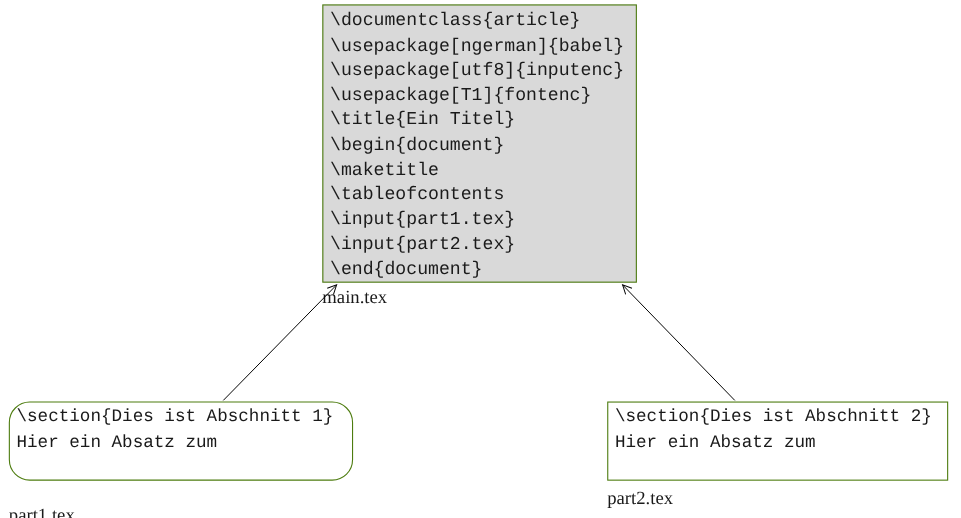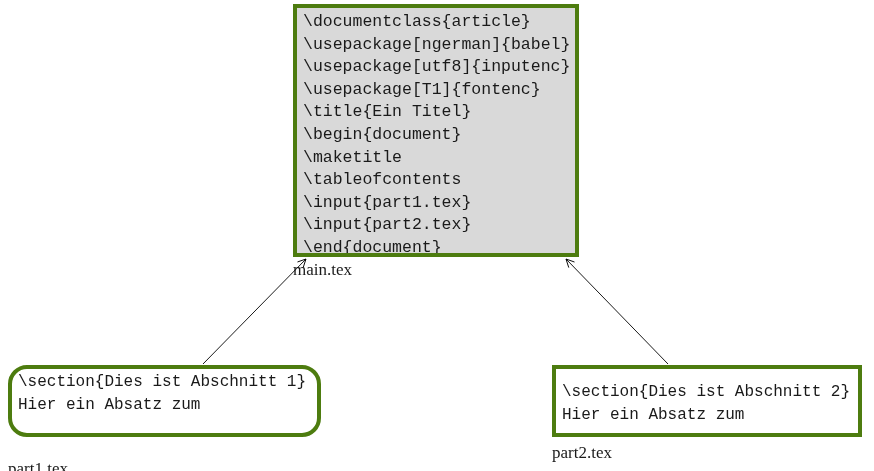--- a/index.html
+++ b/index.html
@@ -10,21 +10,21 @@
   #canvas {
     position: relative;
     width: 874px;
     height: 471px;
     background: #ffffff;
     overflow: hidden;
   }
   .code-box {
     position: absolute;
     box-sizing: border-box;
-    border: 4px solid #4d7c0f;
+    border: 1px solid #4d7c0f;
     font-family: "Liberation Mono", "DejaVu Sans Mono", monospace;
     color: #1a1a1a;
     white-space: pre;
     overflow: hidden;
   }
   .code-box .code-line {
     white-space: pre;
   }
   #main-box {
     left: 293px;
@@ -43,21 +43,21 @@
     padding: 2px 5px 0 6px;
     font-size: 16px;
     line-height: 22.5px;
     background: #ffffff;
   }
   #part2-box {
     left: 552px;
     top: 365px;
     width: 310px;
     height: 72px;
-    padding: 12px 5px 0 6px;
+    padding: 2px 5px 0 6px;
     font-size: 16px;
     line-height: 22.5px;
     background: #ffffff;
   }
   .file-label {
     position: absolute;
     font-family: "Liberation Serif", "DejaVu Serif", serif;
     font-size: 17px;
     color: #1a1a1a;
   }

